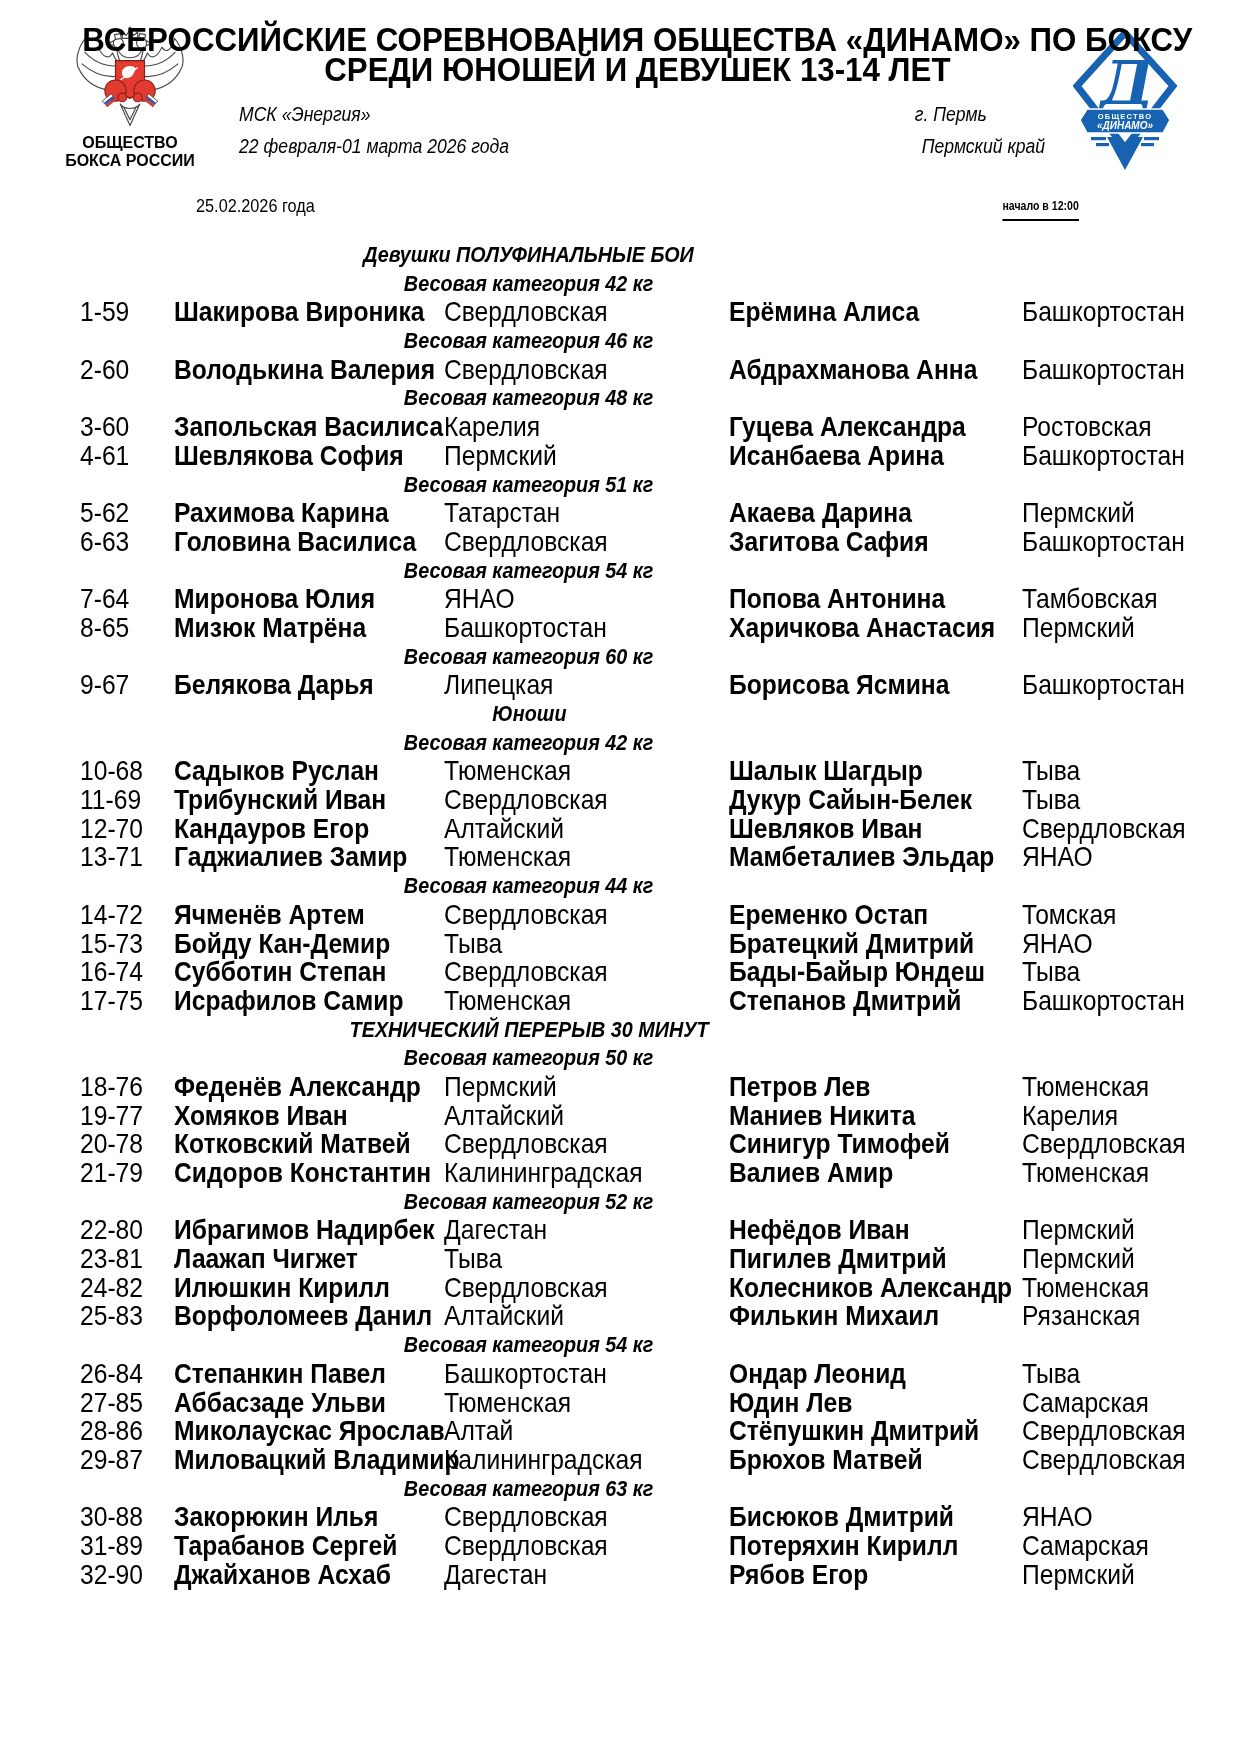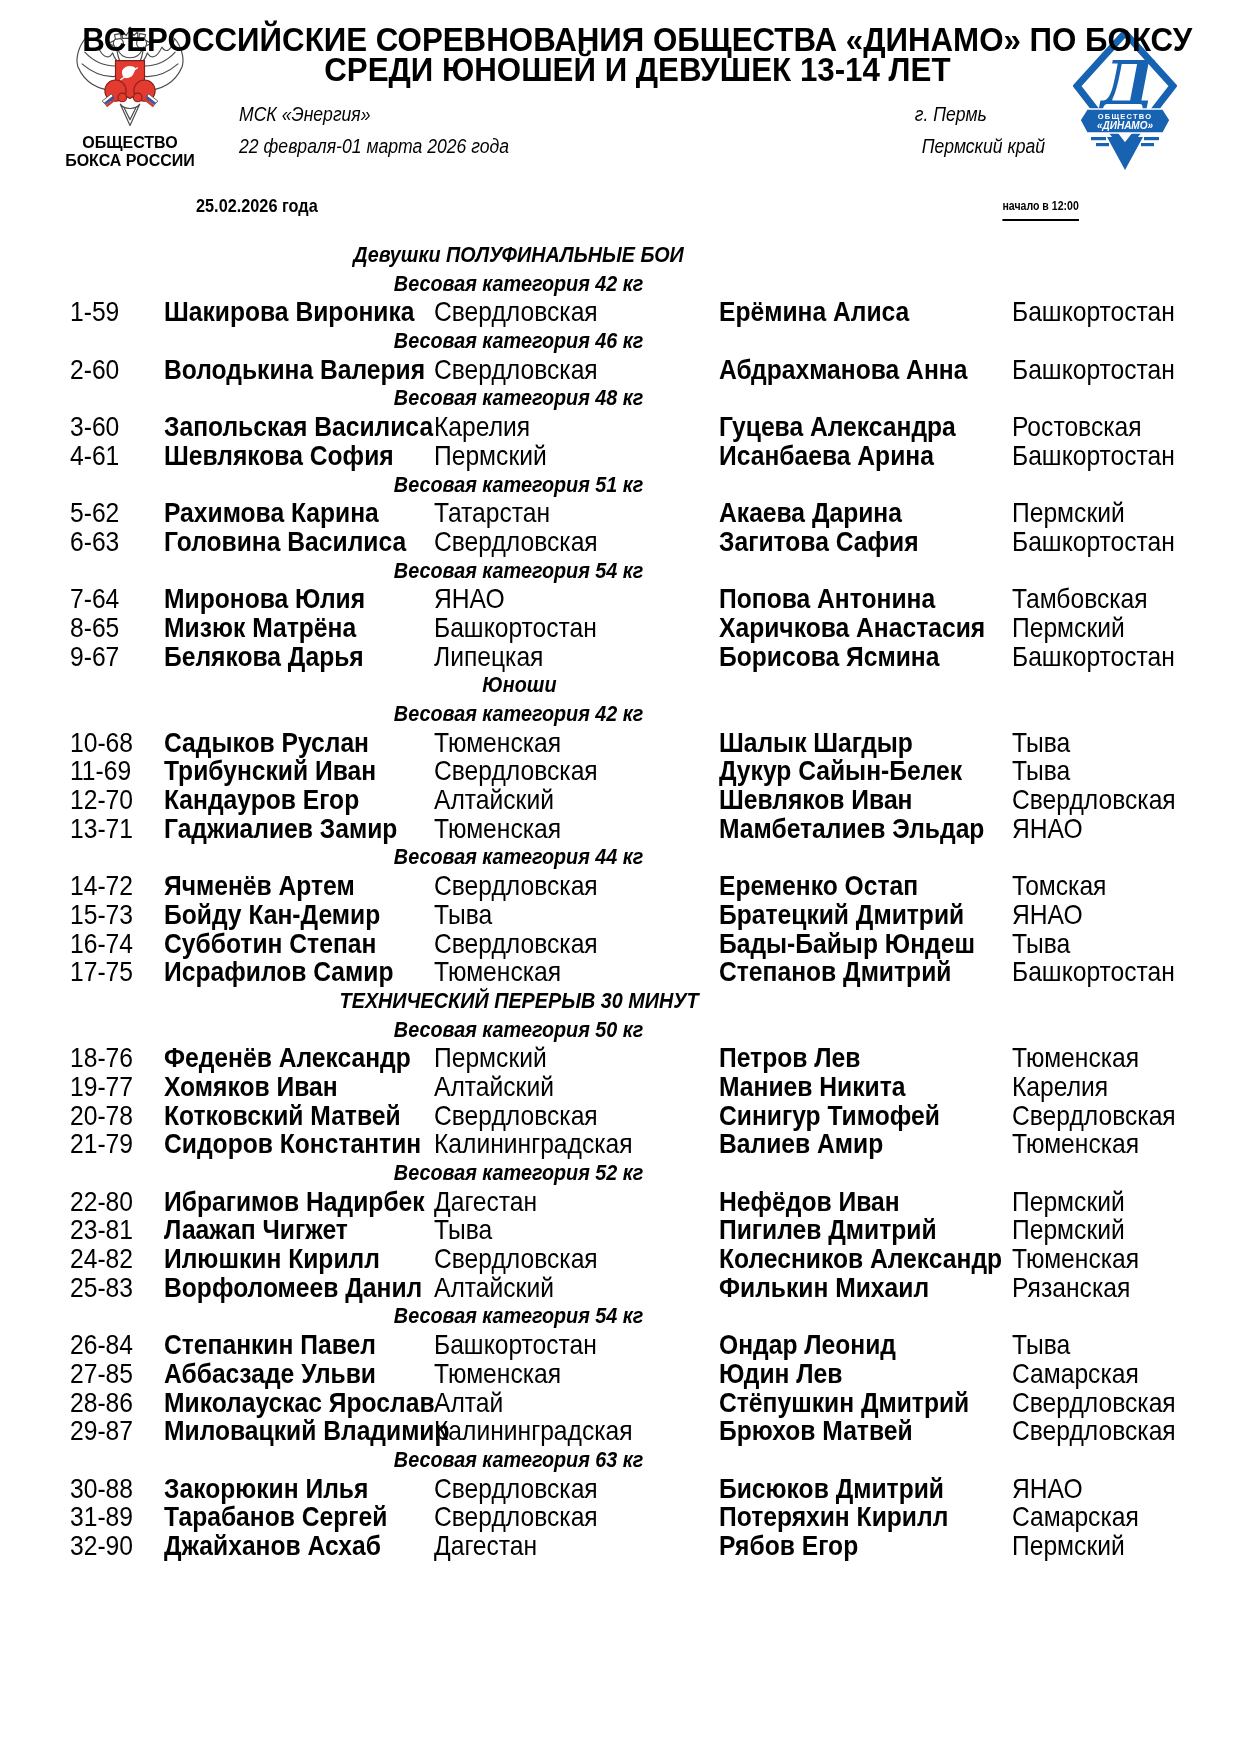--- a/index.html
+++ b/index.html
@@ -11,30 +11,30 @@
   .abs{position:absolute;}
   .cx{display:inline-block;transform:scaleX(.88);transform-origin:0 50%;white-space:nowrap;}
   .cxr{display:inline-block;transform:scaleX(.88);transform-origin:100% 50%;white-space:nowrap;}
   .cxc{display:inline-block;transform:scaleX(.92);transform-origin:50% 50%;white-space:nowrap;}
   .b{font-weight:bold;}
   
   #title{left:0;right:0;top:24px;padding-left:33px;text-align:center;
          font-weight:bold;font-size:34px;line-height:30px;}
   #venue-block{left:239px;top:98px;font-style:italic;font-size:20px;line-height:32px;}
   #city-block{right:196px;top:98px;font-style:italic;font-size:20px;line-height:32px;}
-  #session-date{left:196px;top:194px;font-weight:bold;font-size:18.5px;line-height:24px;}
+  #session-date{left:196px;top:194px;font-weight:normal;font-size:18.5px;line-height:24px;}
   #start-time{right:162px;top:194px;font-weight:bold;font-size:12px;line-height:24px;text-align:right;}
   .ul{border-bottom:2.5px solid #000;padding-bottom:1px;}
   
   #fed-logo{left:72px;top:26px;}
   #fed-text{left:48px;top:134px;width:164px;text-align:center;
             font-weight:bold;font-size:16px;line-height:17.5px;}
   #dyn-logo{left:1073px;top:30px;}
   
-  #schedule{left:4px;top:241px;width:1004px;}
+  #schedule{left:14px;top:241px;width:1004px;}
   .line{height:28.7px;line-height:28.7px;white-space:nowrap;}
   .hline{text-align:center;padding-left:26px;font-weight:bold;font-style:italic;font-size:21.5px;}
   .bout{display:grid;grid-template-columns:94px 270px 285px 293px 1fr;padding-left:66px;font-size:28px;}
 </style>
 </head>
 <body>
 
 <svg id="fed-logo" class="abs" width="116" height="108" viewBox="0 0 120 110" aria-hidden="true">
   <g stroke="#4a4a4a" stroke-width="1.2" fill="#ffffff" stroke-linejoin="round">
 
@@ -179,20 +179,21 @@
       <div><span class="cx b">Попова Антонина</span></div>
       <div><span class="cx">Тамбовская</span></div>
     </div>
     <div class="line bout">
       <div><span class="cx">8-65</span></div>
       <div><span class="cx b">Мизюк Матрёна</span></div>
       <div><span class="cx">Башкортостан</span></div>
       <div><span class="cx b">Харичкова Анастасия</span></div>
       <div><span class="cx">Пермский</span></div>
     </div>
+    <div class="line hline"><span class="cxc">Весовая категория 60 кг</span></div>
     <div class="line bout">
       <div><span class="cx">9-67</span></div>
       <div><span class="cx b">Белякова Дарья</span></div>
       <div><span class="cx">Липецкая</span></div>
       <div><span class="cx b">Борисова Ясмина</span></div>
       <div><span class="cx">Башкортостан</span></div>
     </div>
     <div class="line hline"><span class="cxc">Юноши</span></div>
     <div class="line hline"><span class="cxc">Весовая категория 42 кг</span></div>
     <div class="line bout">

